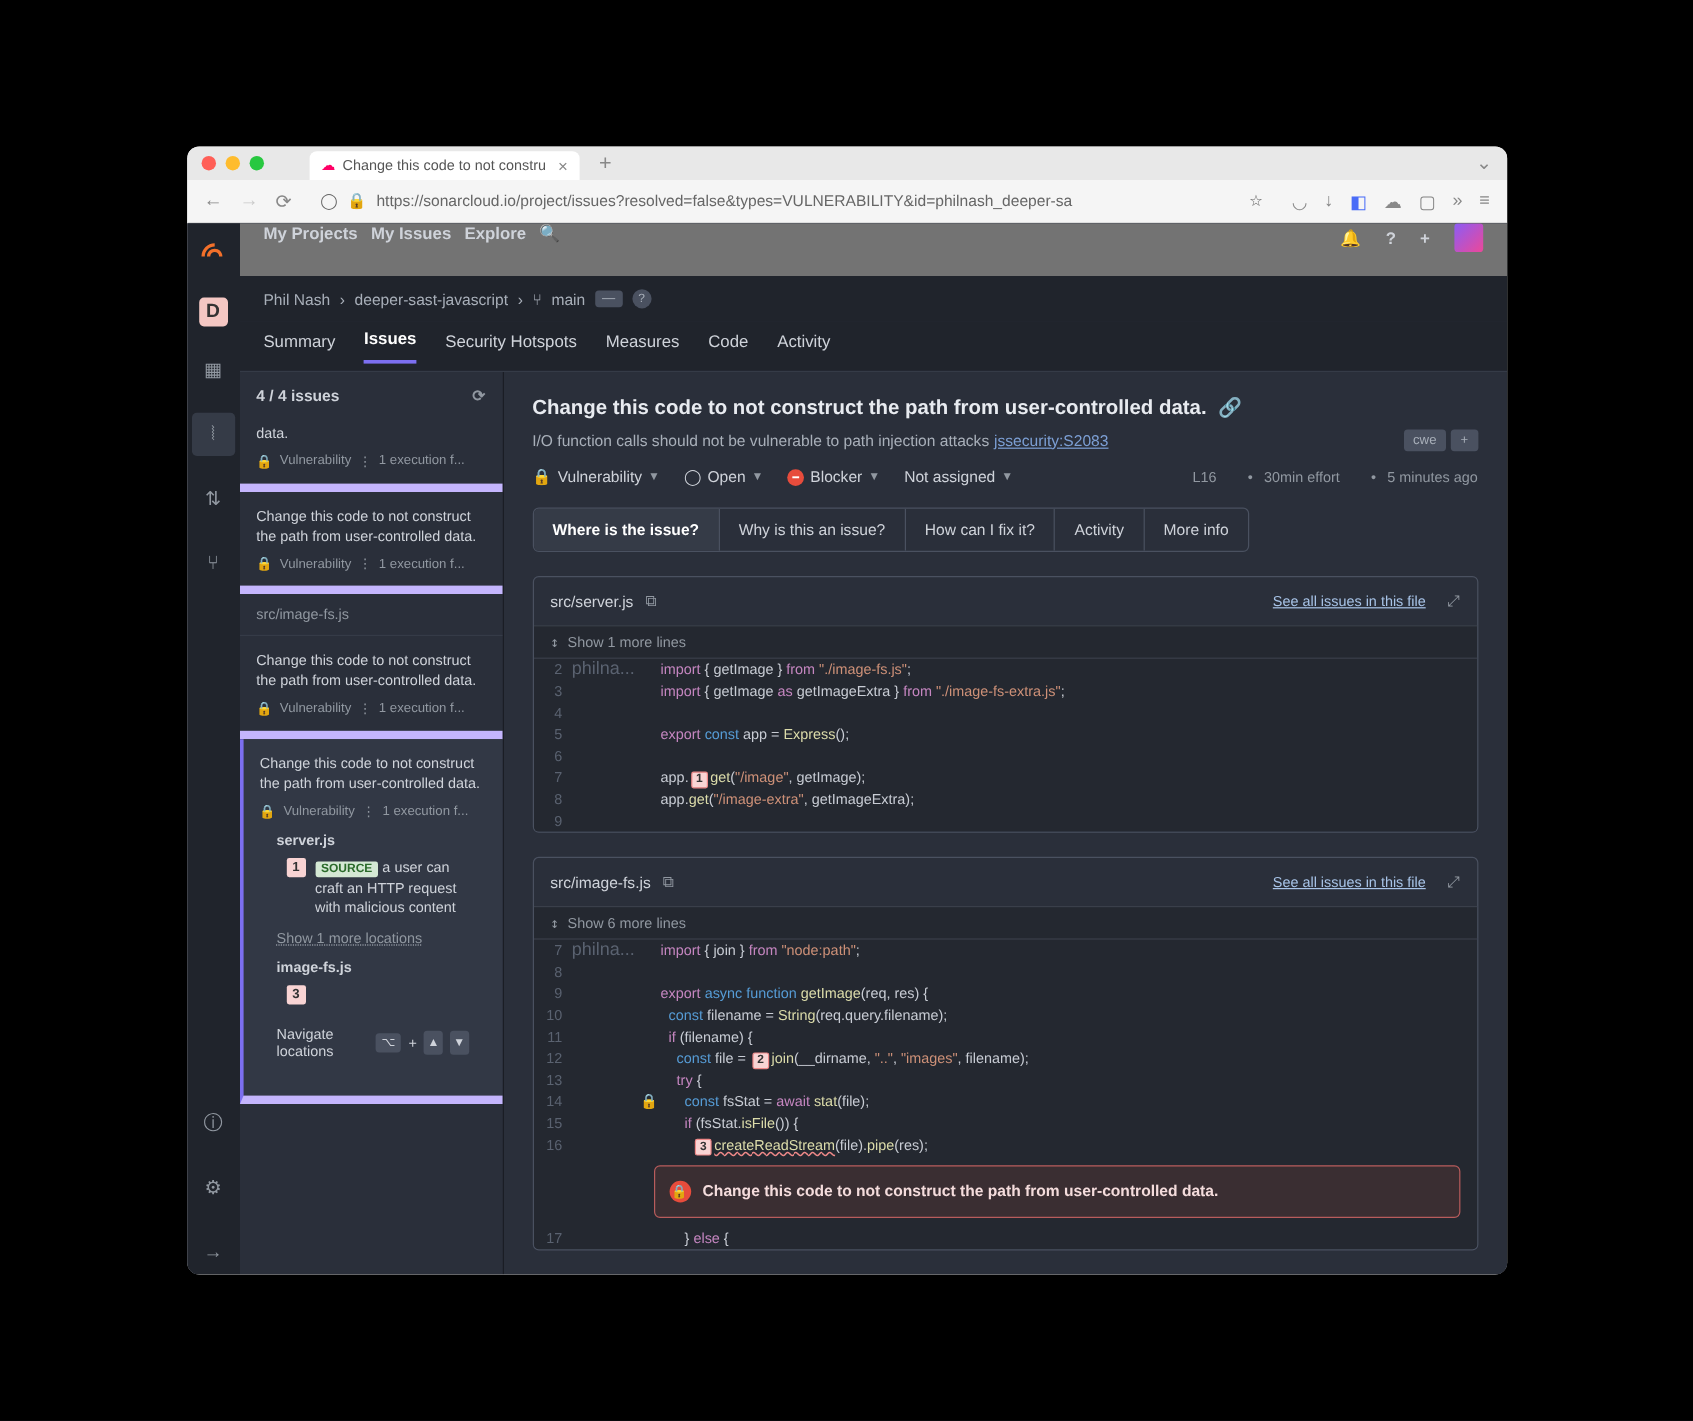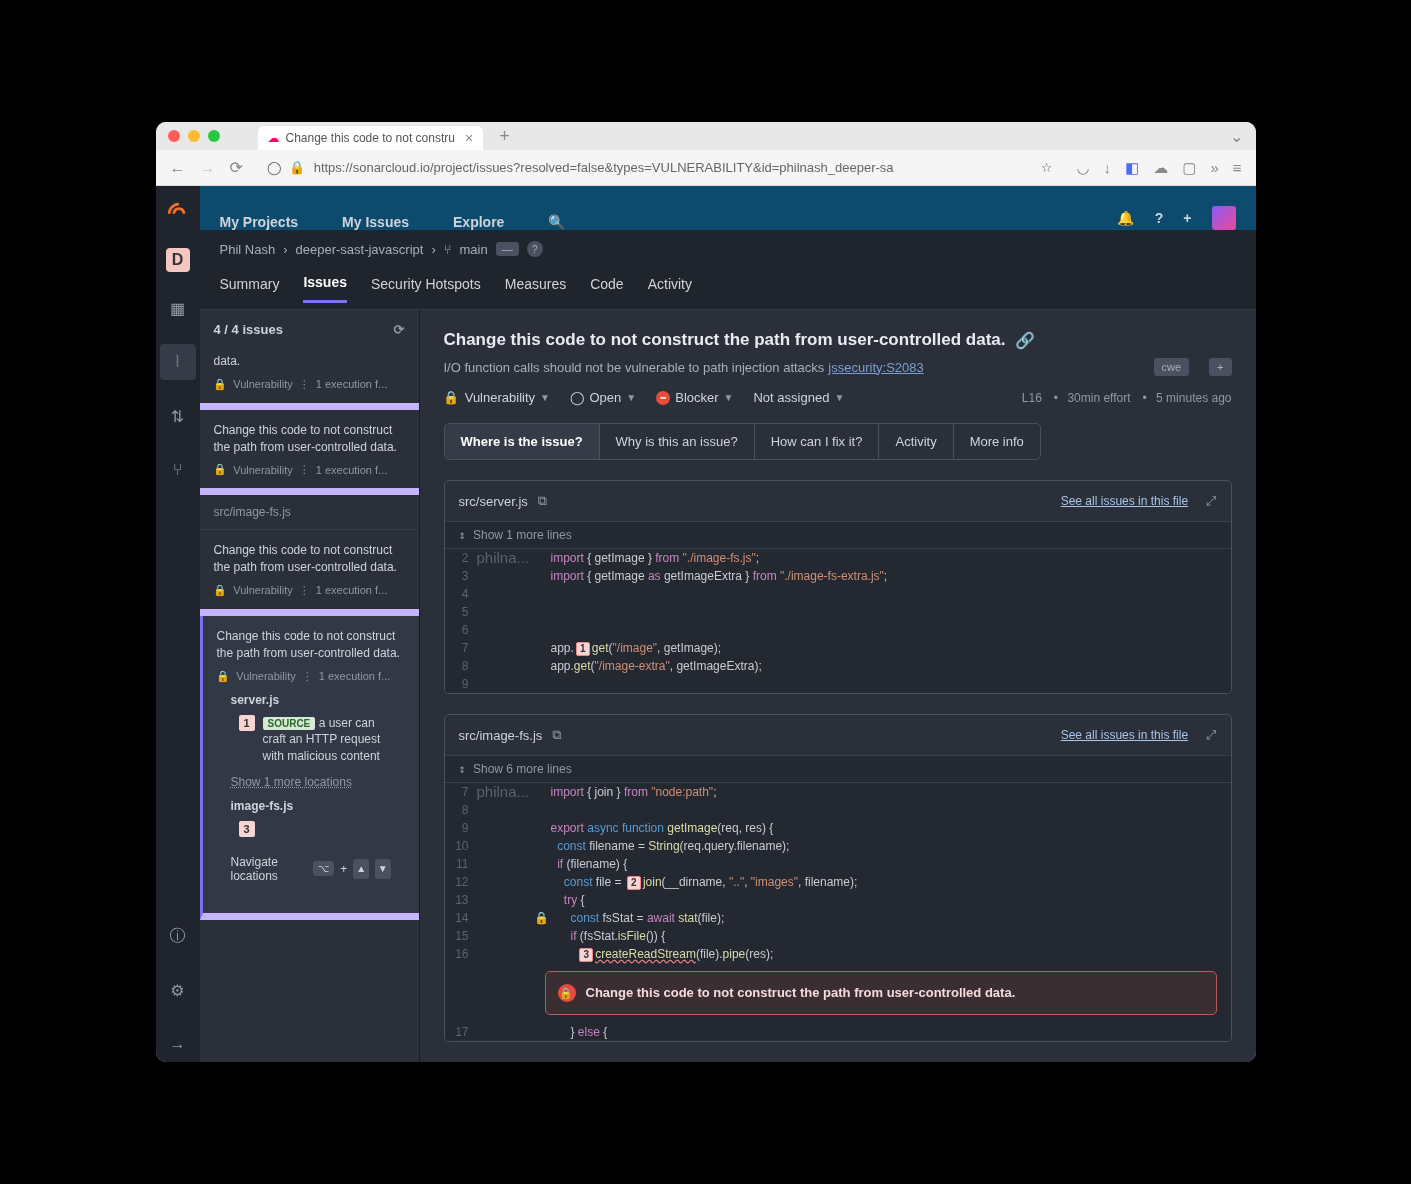--- a/index.html
+++ b/index.html
@@ -22,21 +22,21 @@
 .tbicon{color:#888;font-size:15px;cursor:pointer}
 .app{flex:1;background:#2a2f3a;display:flex;overflow:hidden}
 .sidebar{width:44px;background:#20242c;display:flex;flex-direction:column;align-items:center;padding-top:12px;gap:18px}
 .logo{width:24px;height:24px;display:flex;align-items:center;justify-content:center}
 .logo svg{width:22px;height:22px}
 .sbadge{width:24px;height:24px;background:#f4c7c3;color:#333;display:flex;align-items:center;justify-content:center;font-weight:700;border-radius:4px;margin-top:8px}
 .sbicon{width:36px;height:36px;display:flex;align-items:center;justify-content:center;color:#9198a1;cursor:pointer;border-radius:4px}
 .sbicon.active{background:#353b47}
 .sbspacer{flex:1}
 .content{flex:1;display:flex;flex-direction:column;overflow:hidden}
-.topnav{height:44px;background:#0c4a6e;display:flex;align-items:flex-end;padding:0 20px;gap:44px;color:#cfd3da;font-size:14px;font-weight:600}
+.topnav{height:44px;background:#737373;display:flex;align-items:flex-start;padding:0 20px;gap:11px;color:#cfd3da;font-size:14px;font-weight:600}
 .topnav .nlink{cursor:pointer}
 .topnav .ricons{margin-left:auto;display:flex;gap:20px;align-items:center}
 .ricons .ic{color:#cfd3da;cursor:pointer}
 .avatar{width:24px;height:24px;border-radius:3px;background:linear-gradient(135deg,#8b5cf6,#ec4899)}
 .breadcrumb{height:38px;background:#20242c;display:flex;align-items:center;padding:0 20px;gap:8px;color:#a8afb9;font-size:13px}
 .breadcrumb .bcbadge{background:#4a5160;padding:1px 6px;border-radius:3px;font-size:11px}
 .breadcrumb .bchelp{width:16px;height:16px;border-radius:50%;background:#4a5160;display:flex;align-items:center;justify-content:center;font-size:10px}
 .tabs{height:42px;background:#20242c;display:flex;align-items:center;padding:0 20px;gap:24px;color:#cfd3da;font-size:14px;border-bottom:1px solid #353b47}
 .tabs .tb{cursor:pointer;padding-bottom:10px}
 .tabs .tb.active{border-bottom:3px solid #7c6ff0;color:#fff;font-weight:600}
@@ -62,28 +62,28 @@
 .showmore{color:#9198a1;text-decoration:underline dotted;font-size:12px;margin:6px 0 10px;cursor:pointer}
 .navloc{display:flex;align-items:center;gap:6px;color:#cfd3da;font-size:12px;padding:8px 0}
 .navloc .kbd{background:#4a5160;padding:2px 5px;border-radius:3px;font-size:10px}
 .navloc .navbtn2{background:#4a5160;width:20px;height:20px;display:flex;align-items:center;justify-content:center;border-radius:3px;cursor:pointer;font-size:10px}
 .detail{flex:1;overflow-y:auto;padding:20px 24px;color:#cfd3da}
 .dtitle{display:flex;align-items:center;gap:10px;margin-bottom:8px}
 .dtitle h2{font-size:17px;font-weight:700;color:#e8ebf0}
 .linkicn{color:#9198a1;cursor:pointer}
 .dsub{font-size:13px;color:#a8afb9;margin-bottom:14px;display:flex;align-items:center;gap:4px}
 .dsub .rule{color:#7c9fd4;text-decoration:underline;cursor:pointer}
-.dsub .tags{margin-left:auto;display:flex;gap:20px}
+.dsub .tags{margin-left:auto;display:flex;gap:4px}
 .tag{background:#4a5160;padding:3px 8px;border-radius:3px;font-size:11px}
 .drow{display:flex;align-items:center;gap:20px;font-size:13px;color:#cfd3da;margin-bottom:18px}
 .dsel{display:flex;align-items:center;gap:5px;cursor:pointer}
 .dsel .chev{font-size:10px;color:#9198a1}
 .blocker{display:flex;align-items:center;gap:5px}
 .blockdot{width:14px;height:14px;border-radius:50%;background:#e74c3c;display:flex;align-items:center;justify-content:center;color:#fff;font-size:9px}
-.dmeta{margin-left:auto;display:flex;gap:12px;color:#9198a1;font-size:12px}
+.dmeta{margin-left:auto;display:flex;gap:26px;color:#9198a1;font-size:12px}
 .dmeta span+span::before{content:"• ";margin-right:6px}
 .dtabs{display:inline-flex;border:1px solid #4a5160;border-radius:5px;overflow:hidden;margin-bottom:20px}
 .dtab{padding:10px 16px;font-size:13px;cursor:pointer;border-right:1px solid #4a5160;color:#cfd3da}
 .dtab:last-child{border-right:none}
 .dtab.active{background:#353b47;font-weight:700;color:#fff}
 .codecard{border:1px solid #4a5160;border-radius:5px;margin-bottom:20px;overflow:hidden}
 .cchead{padding:12px 14px;display:flex;align-items:center;gap:10px;font-size:13px;color:#cfd3da}
 .cchead .seeall{margin-left:auto;color:#a8c4e8;text-decoration:underline;cursor:pointer;font-size:12px}
 .expicn{color:#9198a1;cursor:pointer;margin-left:8px}
 .morelines{padding:6px 14px;background:#242830;color:#9198a1;font-size:12px;font-family:monospace;border-top:1px solid #3a3f4a;cursor:pointer}
@@ -328,20 +328,21 @@
               <div class="cline">
                   <span class="lnum">4</span>
                   <span class="blame"></span>
                   <span class="gutter"></span>
                   <span class="codecontent"></span>
                 </div>
               <div class="cline">
                   <span class="lnum">5</span>
                   <span class="blame"></span>
                   <span class="gutter"></span>
+                  <span class="codecontent"><span class="kw">export</span> <span class="kw2">const</span> app = <span class="fn">Express</span>();</span>
                 </div>
               <div class="cline">
                   <span class="lnum">6</span>
                   <span class="blame"></span>
                   <span class="gutter"></span>
                   <span class="codecontent"></span>
                 </div>
               <div class="cline">
                   <span class="lnum">7</span>
                   <span class="blame"></span>

